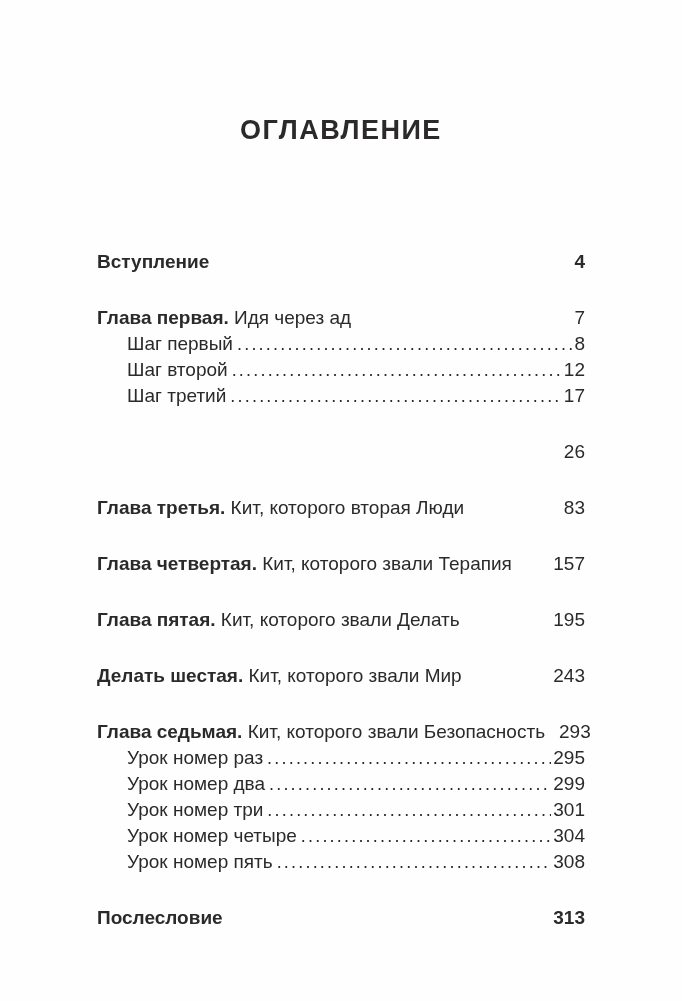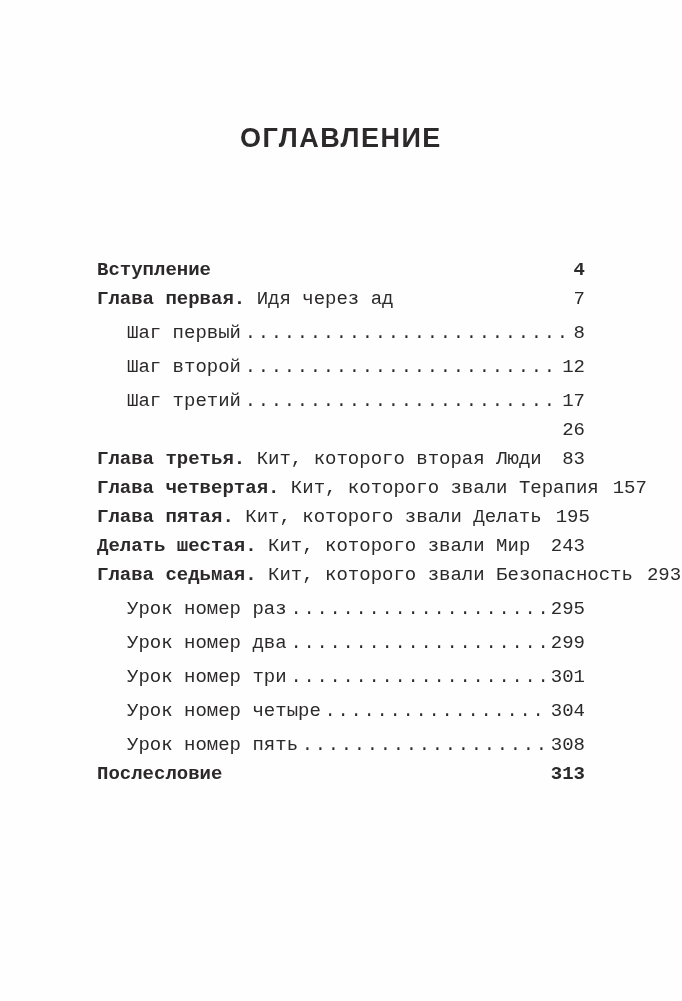--- a/index.html
+++ b/index.html
@@ -11,21 +11,21 @@
     width: 682px;
     height: 1001px;
     overflow: hidden;
     background: var(--bg-color);
     font-family: "Liberation Sans", "DejaVu Sans", sans-serif;
     color: var(--text-color);
   }
   .page {
     width: 682px;
     height: 874px;
-    padding: 16px 97px;
+    padding: 8px 97px;
     background: var(--bg-color);
   }
   h1.title {
     padding-top: 106px;
     margin-bottom: 103px;
     font-size: 27px;
     line-height: 32px;
     font-weight: bold;
     letter-spacing: 1.5px;
     text-align: center;
@@ -33,24 +33,23 @@
   }
   .toc {
     width: 100%;
   }
   .row {
     display: flex;
     align-items: flex-start;
     font-size: 19px;
     line-height: 26px;
     white-space: nowrap;
-    font-family: Liberation Mono, monospace;
   }
-  .row.main { margin-top: 3px; }
-  .row.sub  { margin-top: 8px; padding-left: 30px; }
+  .row.main { margin-top: 30px; }
+  .row.sub  { padding-left: 30px; }
   .row:first-child { margin-top: 0; }
   .row .b { font-weight: bold; }
   .row .r { font-weight: normal; }
   .leader {
     flex: 1 1 auto;
     overflow: hidden;
     white-space: nowrap;
     letter-spacing: 2.2px;
     font-size: 18px;
     margin: 0 2px 0 4px;

